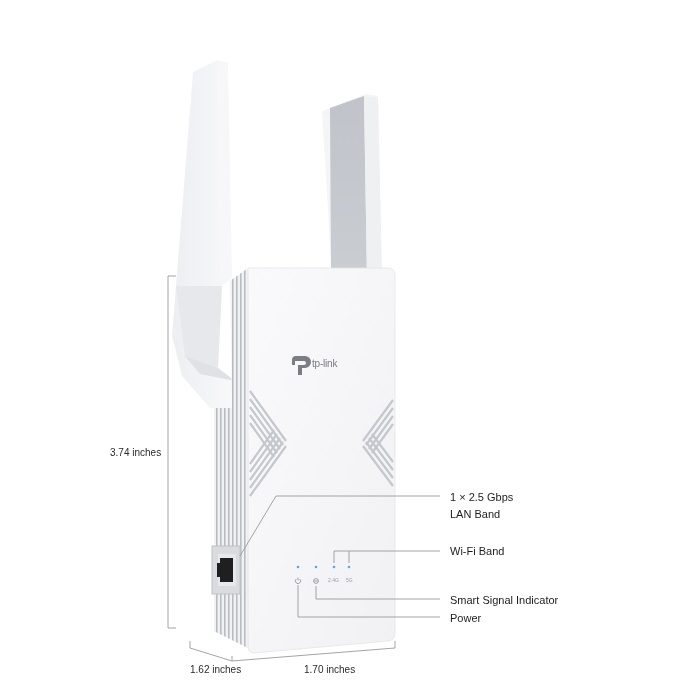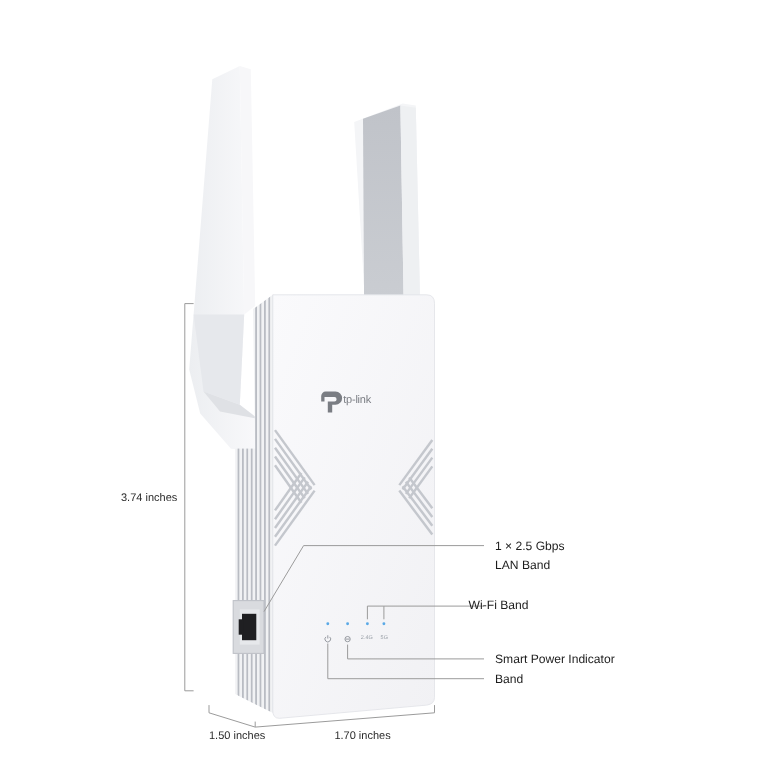--- a/index.html
+++ b/index.html
@@ -132,20 +132,20 @@
     </g>
   </svg>
 
   <div class="abs" style="left:312px;top:342px;font-size:10px;color:#7a7d83;letter-spacing:-0.2px;">tp-link</div>
 
   <div class="led-label" style="left:328px;top:561px;">2.4G</div>
   <div class="led-label" style="left:346px;top:561px;">5G</div>
 
   <div class="callout" style="left:450px;top:473px;">1 × 2.5 Gbps</div>
   <div class="callout" style="left:450px;top:490px;">LAN Band</div>
-  <div class="callout" style="left:426px;top:527px;">Wi-Fi Band</div>
-  <div class="callout" style="left:450px;top:576px;width:250px;overflow:hidden;">Smart Power Indicator</div>
-  <div class="callout" style="left:450px;top:594px;">Band</div>
+  <div class="callout" style="left:450px;top:527px;">Wi-Fi Band</div>
+  <div class="callout" style="left:450px;top:576px;width:250px;overflow:hidden;">Smart Signal Indicator</div>
+  <div class="callout" style="left:450px;top:594px;">Power</div>
 
   <div class="dim" style="left:110px;top:431px;">3.74 inches</div>
-  <div class="dim" style="left:190px;top:648px;">1.50 inches</div>
+  <div class="dim" style="left:190px;top:648px;">1.62 inches</div>
   <div class="dim" style="left:304px;top:648px;">1.70 inches</div>
 </div>
 
 </body></html>

